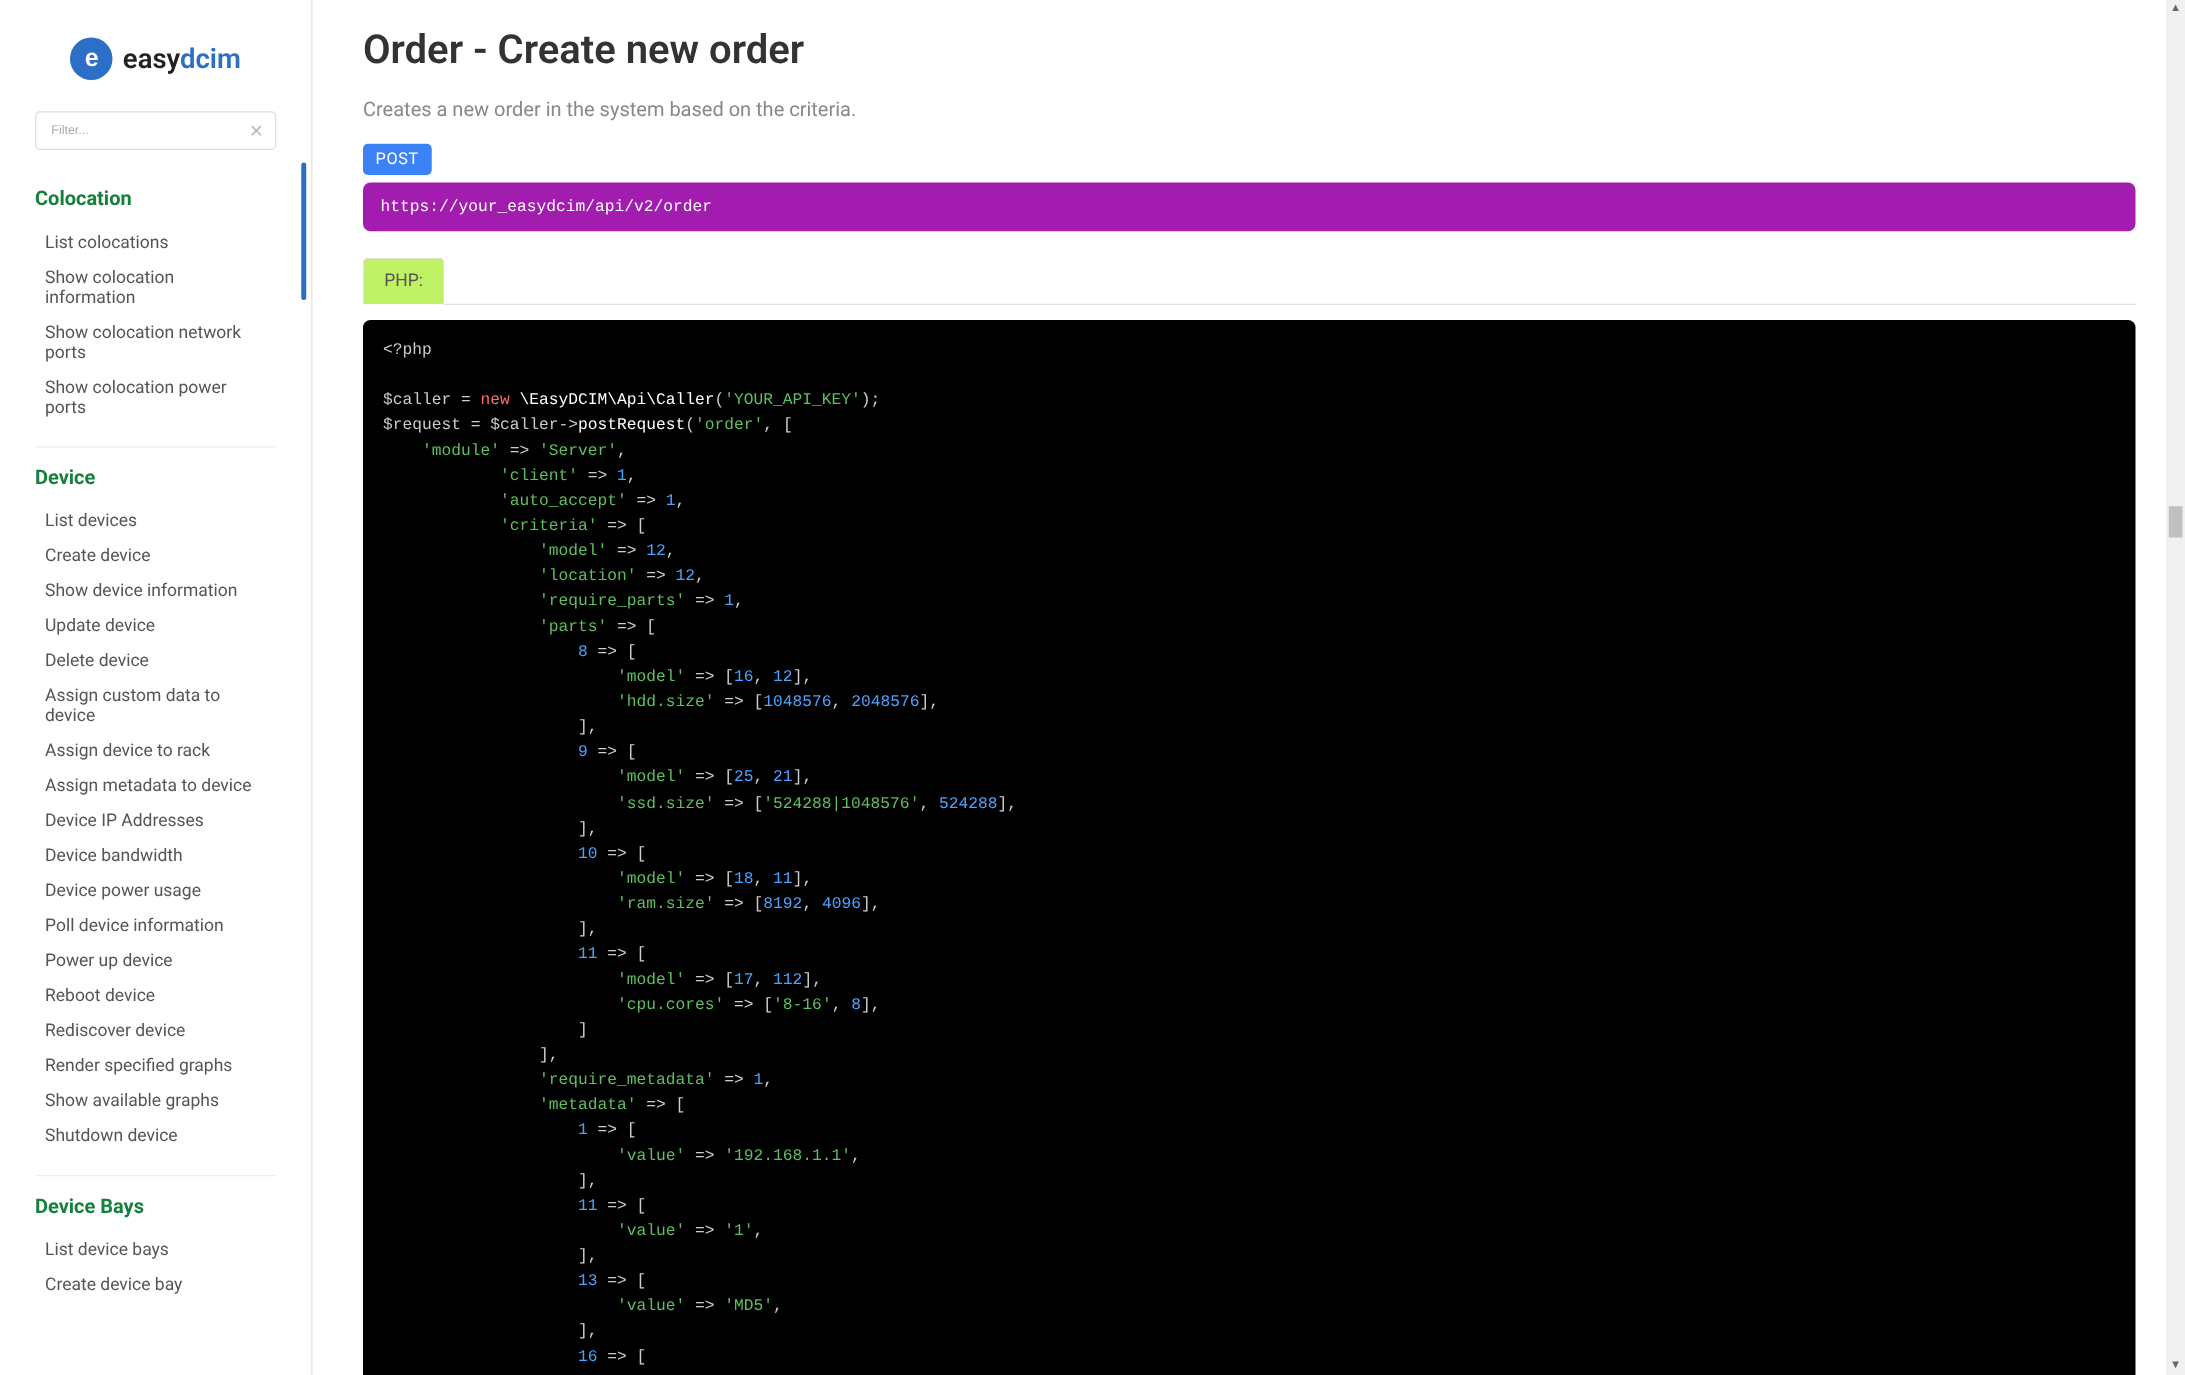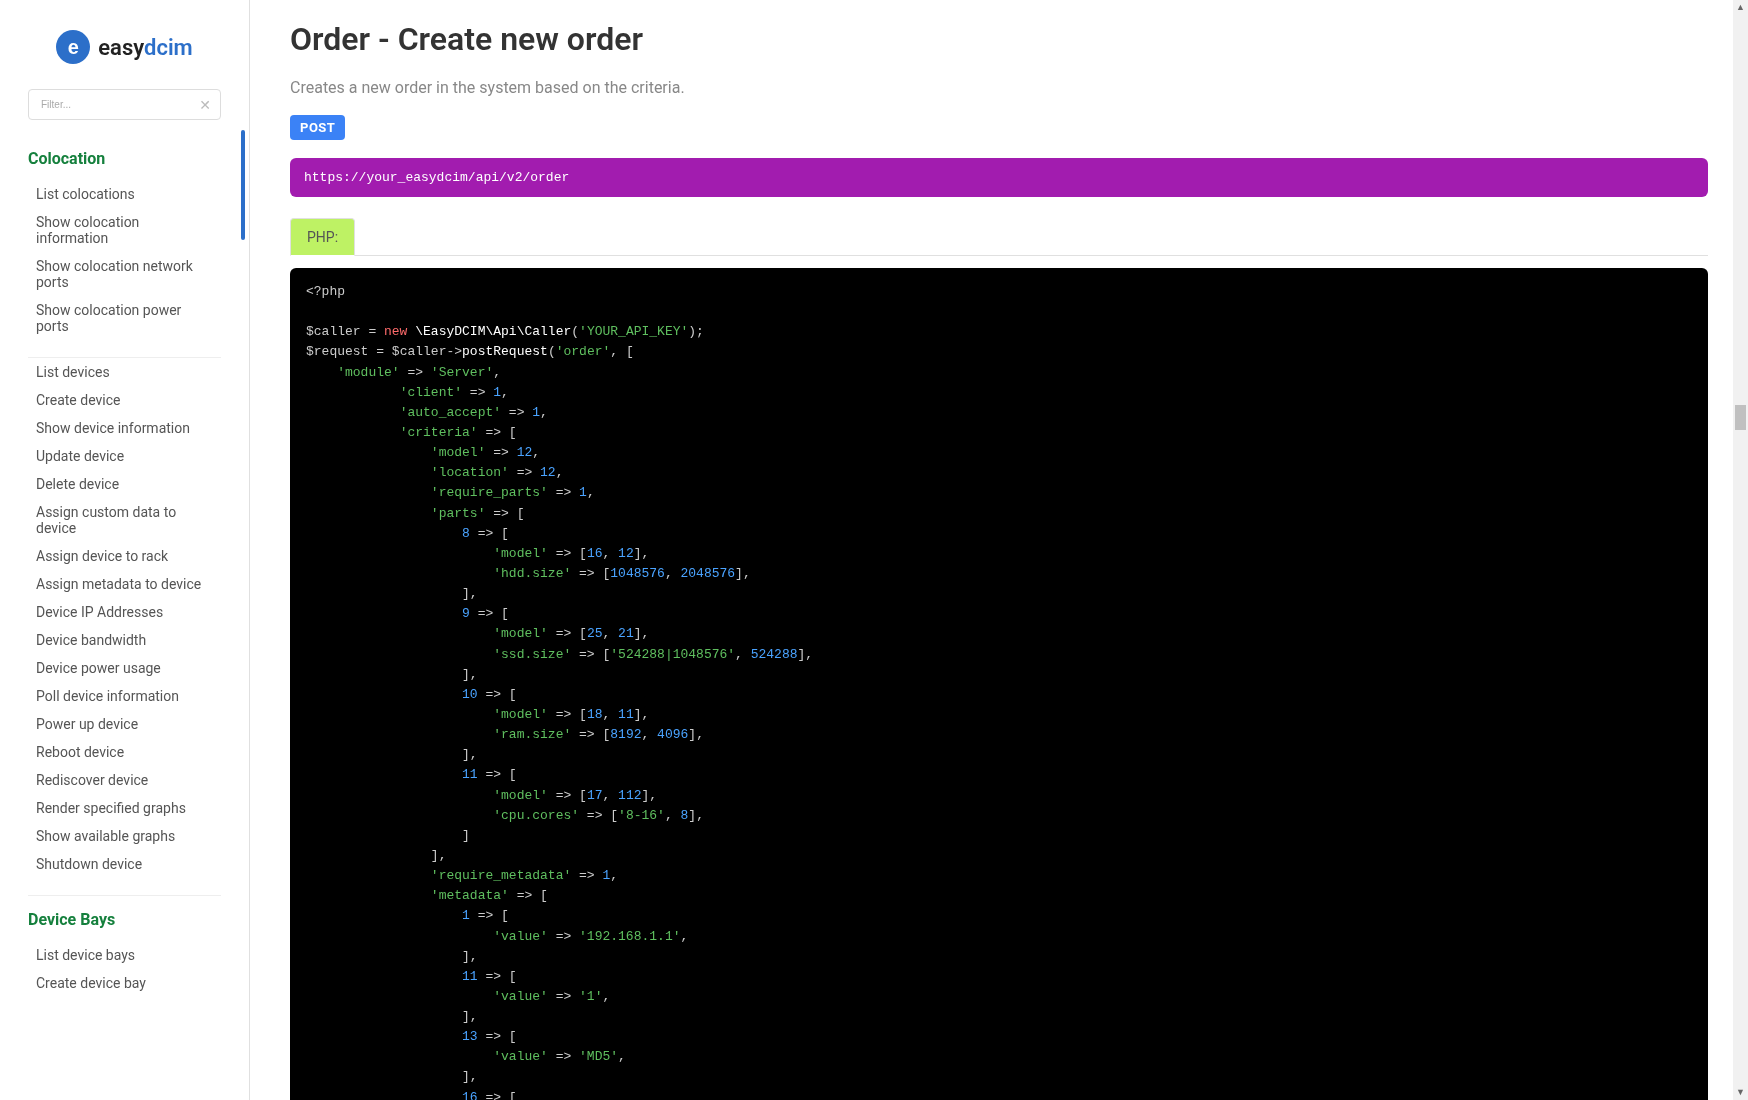--- a/index.html
+++ b/index.html
@@ -17,21 +17,21 @@
 .filter-input::placeholder { color: #aaa; }
 .filter-clear { position: absolute; right: 10px; top: 50%; transform: translateY(-50%); color: #bbb; cursor: pointer; font-size: 14px; }
 .nav-section { padding: 0 28px 5px; }
 .nav-section-title { font-size: 16px; font-weight: 700; color: #15803d; padding: 14px 0 12px; }
 .nav-list { list-style: none; }
 .nav-item { font-size: 14px; color: #555; padding: 6px 8px; cursor: pointer; }
 .nav-divider { border-top: 1px solid #eee; margin: 12px 28px 0; }
 .main { flex: 1; overflow-y: auto; padding: 20px 40px; position: relative; }
 .page-title { font-size: 32px; font-weight: 600; color: #333; margin-bottom: 20px; }
 .page-desc { font-size: 16px; color: #888; margin-bottom: 18px; }
-.method-badge { display: inline-block; background: #3b82f6; color: #fff; font-weight: 700; font-size: 13px; padding: 5px 10px; border-radius: 4px; margin-bottom: 18px; letter-spacing: 0.5px; }
+.method-badge { display: inline-block; background: #3b82f6; color: #fff; font-weight: 400; font-size: 13px; padding: 5px 10px; border-radius: 4px; margin-bottom: 6px; letter-spacing: 0.5px; }
 .endpoint-box { background: #a21caf; color: #fff; font-family: "Courier New", monospace; font-size: 13px; padding: 12px 14px; border-radius: 6px; margin-bottom: 20px; }
 .tab-bar { border-bottom: 1px solid #e0e0e0; margin-bottom: 12px; }
 .tab { display: inline-block; padding: 10px 16px; font-size: 14px; color: #555; border: 1px solid #e0e0e0; border-bottom: 1px solid #fff; border-radius: 4px 4px 0 0; background: #bef264; position: relative; top: 1px; }
 .code-block { background: #000; color: #fff; font-family: "Courier New", monospace; font-size: 13px; padding: 14px 16px; border-radius: 6px; line-height: 1.55; white-space: pre; overflow-x: auto; }
 .tk-php { color: #ccc; }
 .tk-var { color: #ccc; }
 .tk-op { color: #ccc; }
 .tk-kw { color: #ff6b6b; }
 .tk-cls { color: #fff; }
 .tk-str { color: #5fbf5f; }
@@ -65,20 +65,21 @@
           <div class="nav-section-title">Colocation</div>
           <ul class="nav-list">
             <li class="nav-item">List colocations</li>
             <li class="nav-item">Show colocation information</li>
             <li class="nav-item">Show colocation network ports</li>
             <li class="nav-item">Show colocation power ports</li>
           </ul>
         </div>
         <div class="nav-divider"></div>
         <div class="nav-section">
+          <div class="nav-section-title">Device</div>
           <ul class="nav-list">
             <li class="nav-item">List devices</li>
             <li class="nav-item">Create device</li>
             <li class="nav-item">Show device information</li>
             <li class="nav-item">Update device</li>
             <li class="nav-item">Delete device</li>
             <li class="nav-item">Assign custom data to device</li>
             <li class="nav-item">Assign device to rack</li>
             <li class="nav-item">Assign metadata to device</li>
             <li class="nav-item">Device IP Addresses</li>

